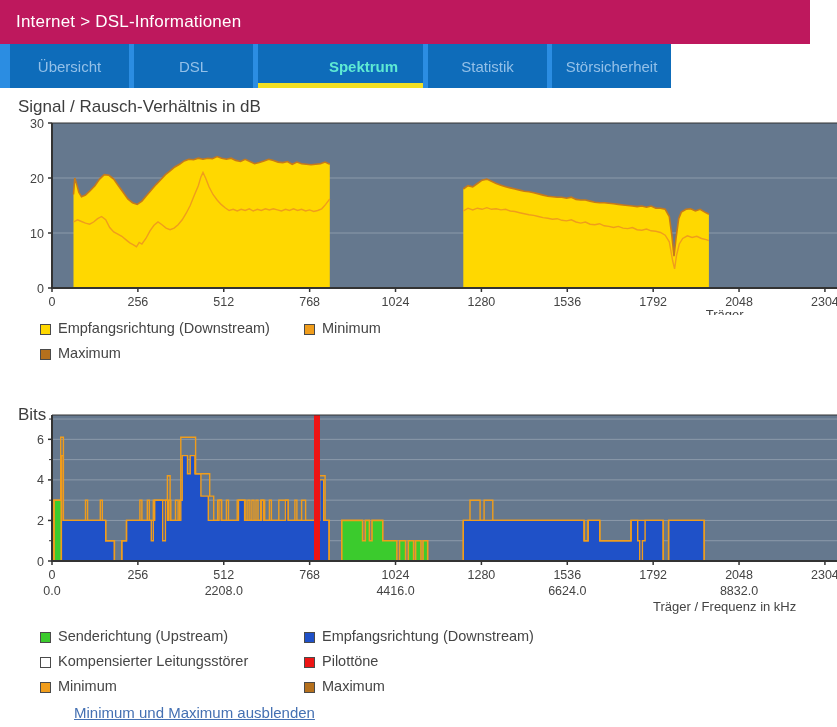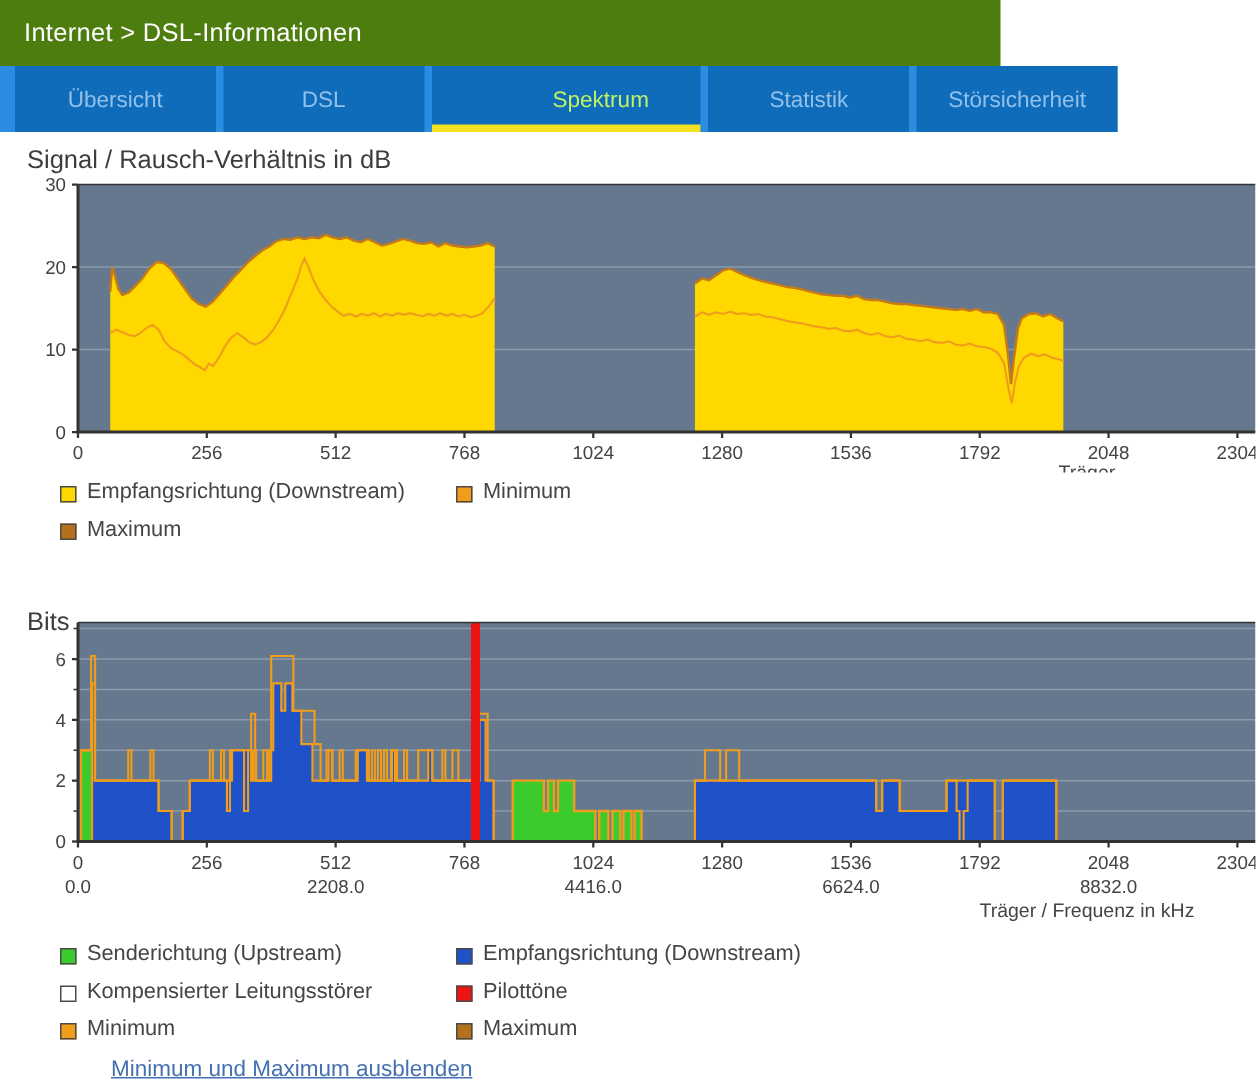--- a/index.html
+++ b/index.html
@@ -1,26 +1,26 @@
 <!DOCTYPE html>
 <html><head>
 <meta charset="utf-8">
 <style>
   html,body{margin:0;padding:0;}
   body{width:837px;height:727px;overflow:hidden;background:#fff;position:relative;
        font-family:"Liberation Sans",sans-serif;-webkit-font-smoothing:antialiased;}
-  .header{position:absolute;left:0;top:0;width:667px;height:44px;background:#4d7c0f;
+  .header{position:absolute;left:0;top:0;width:810px;height:44px;background:#be185d;
           display:flex;align-items:center;}
   .crumb{color:#ffffff;font-size:17px;padding-left:16px;letter-spacing:.2px;}
-  .tabbar{position:absolute;left:0;top:44px;width:745px;height:44px;background:#2b8de2;
+  .tabbar{position:absolute;left:0;top:44px;width:671px;height:44px;background:#2b8de2;
           display:flex;padding-left:10px;box-sizing:border-box;}
   .tab{flex:1 1 0;margin-right:5px;background:#0e6cba;color:#93c0e8;font-size:15px;
        display:flex;align-items:center;justify-content:center;position:relative;cursor:pointer;}
   .tab:last-child{margin-right:0;}
-  .tab.active{color:#bef264;font-weight:400;padding-left:46px;}
+  .tab.active{color:#5eead4;font-weight:700;padding-left:46px;}
   .tab.active::after{content:"";position:absolute;left:0;right:0;bottom:0;height:5px;background:#f2e023;}
   .chart-title{position:absolute;left:18px;font-size:17px;color:#3d3d3d;}
   #title-0{top:97px;}
   #title-1{top:389px;margin-top:16px;}
   .plot{position:absolute;left:12px;}
   #plot-0{top:115px;width:825px;height:200px;}
   #plot-1{top:407px;width:825px;height:215px;}
   .legend{position:absolute;display:grid;grid-template-columns:264px 340px;row-gap:9px;}
   #legend-0{left:40px;top:320px;}
   #legend-1{left:40px;top:628px;}

